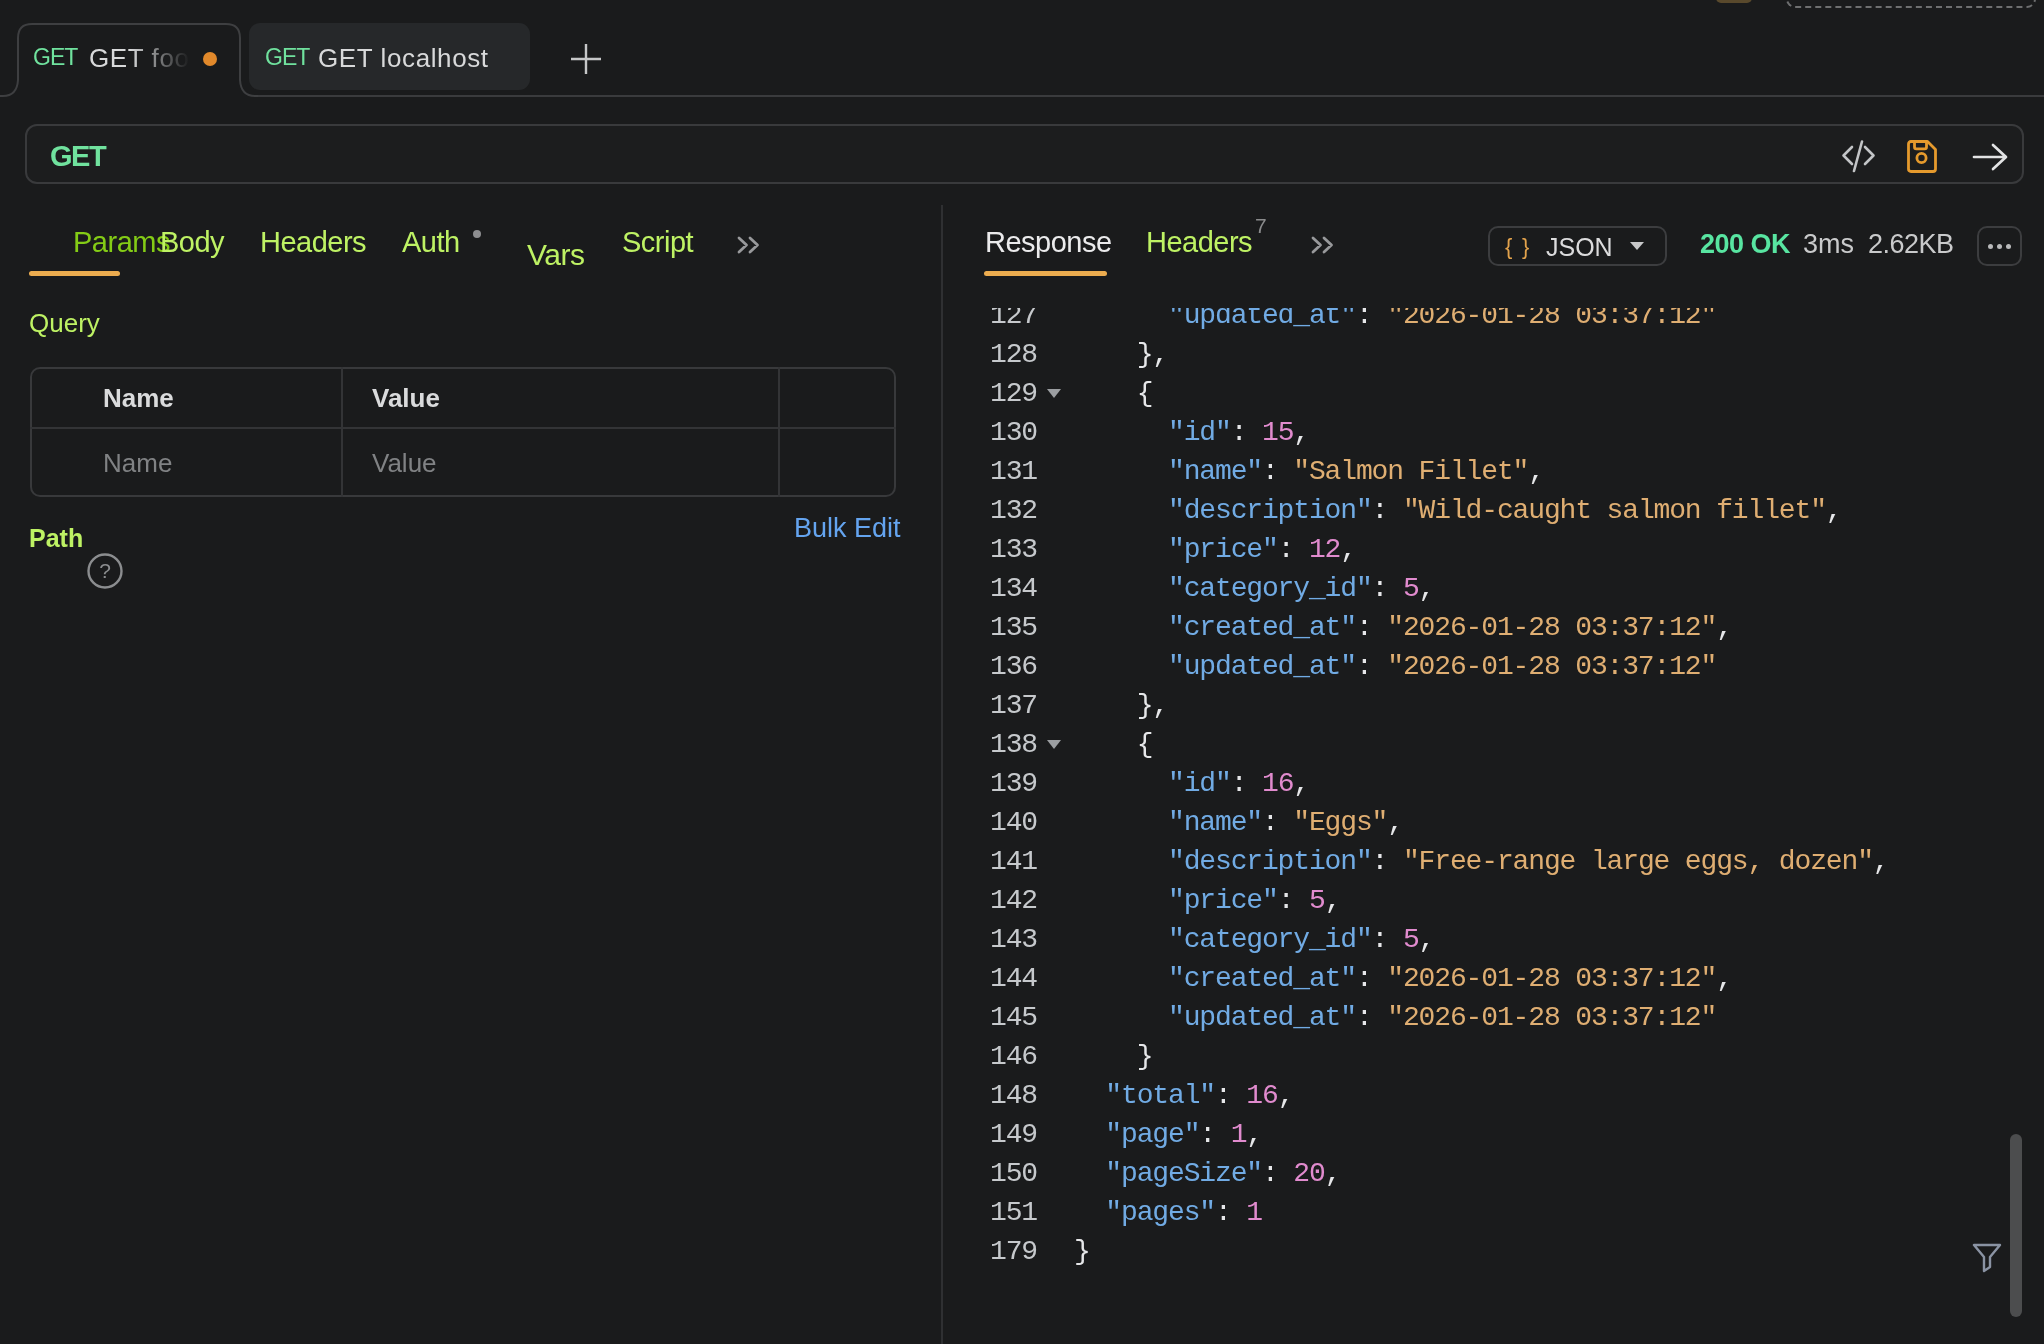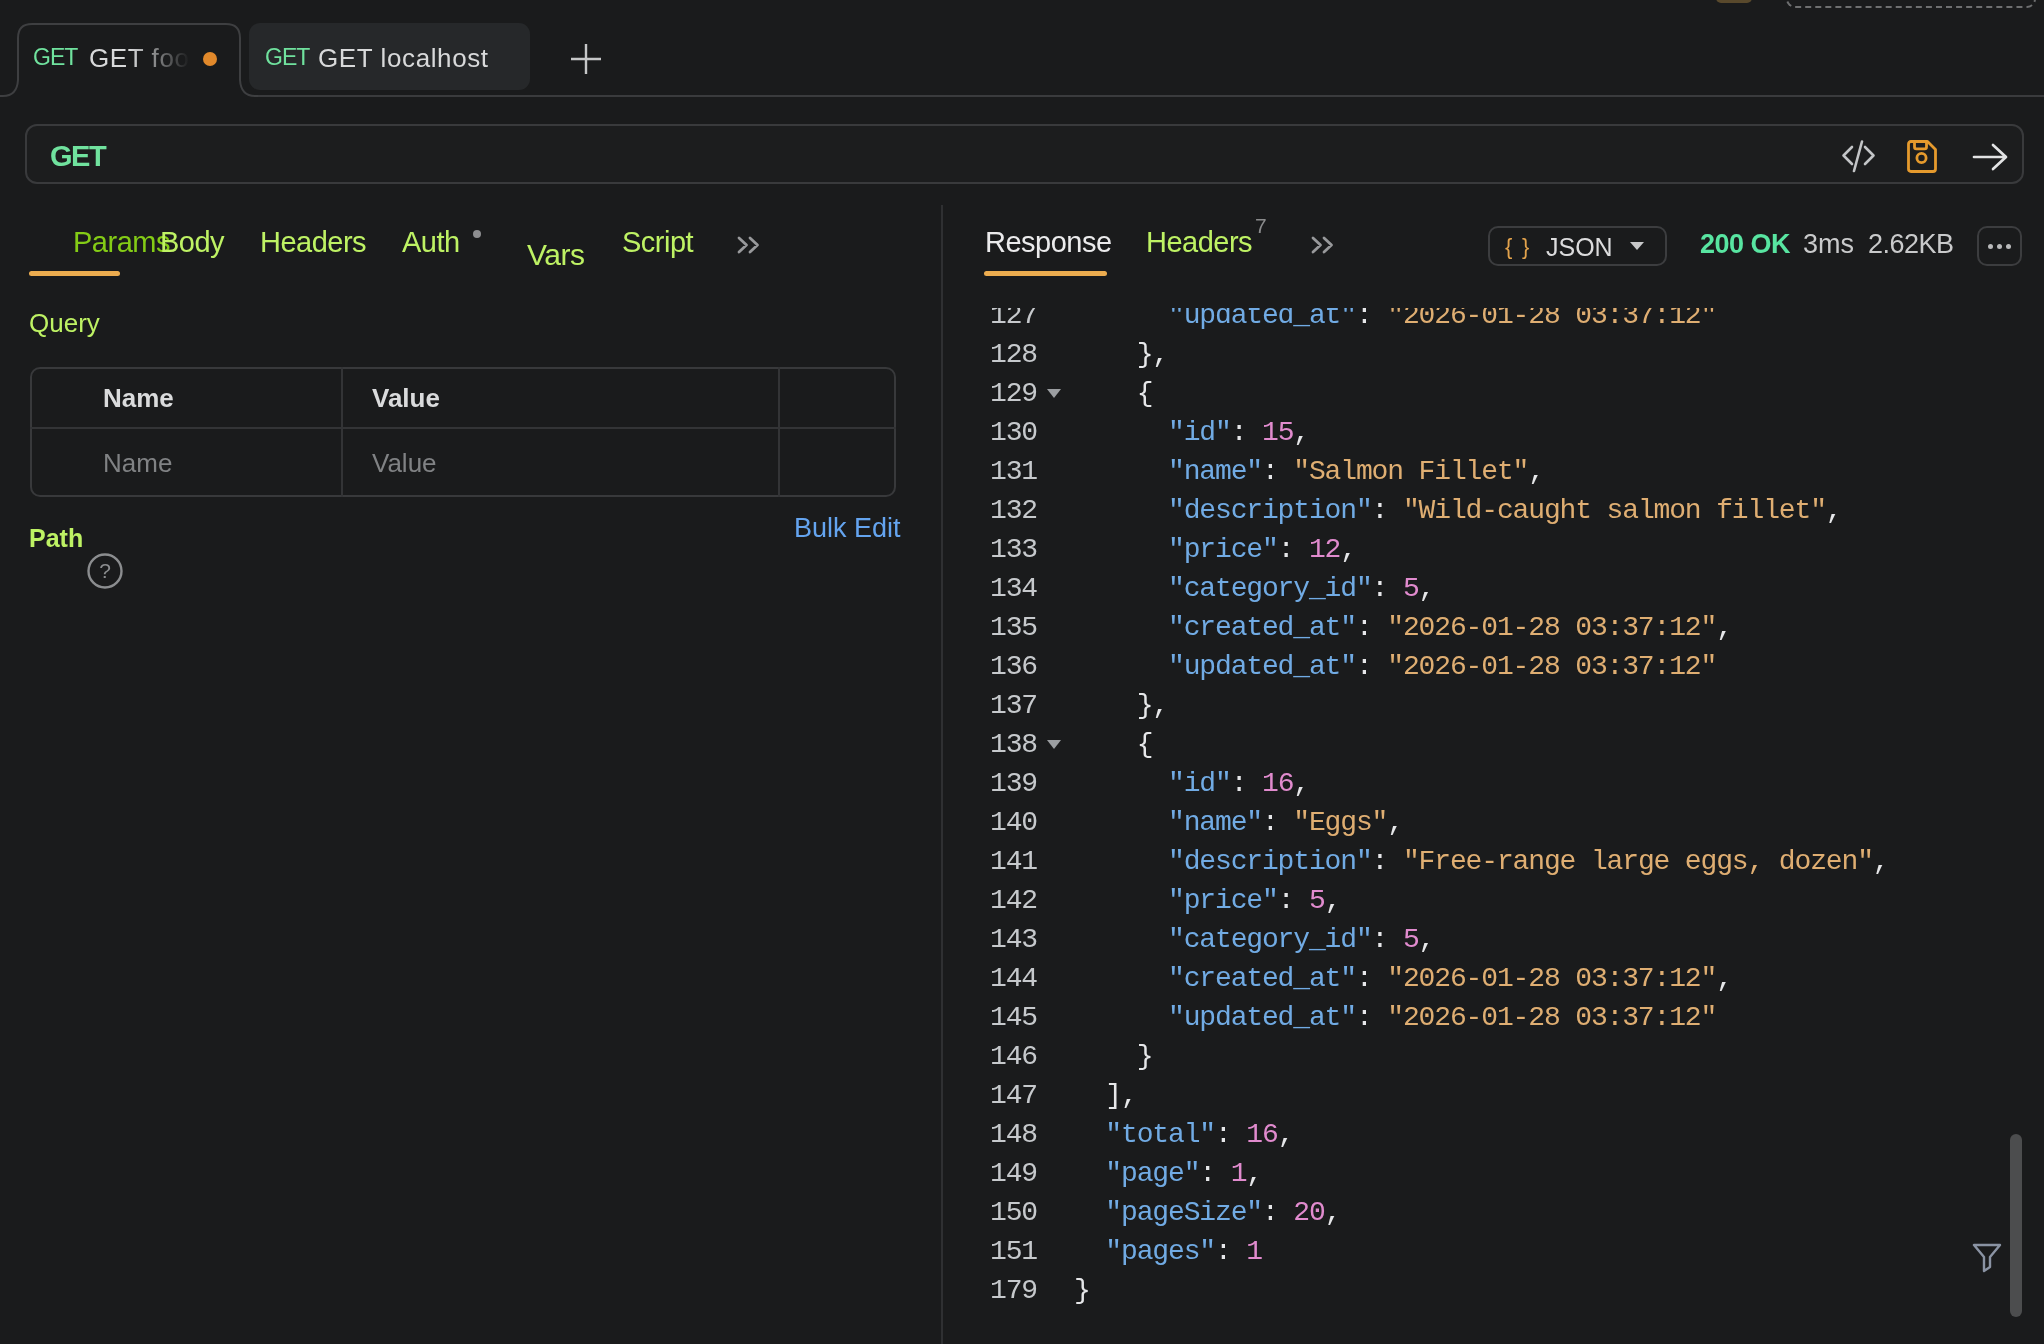--- a/index.html
+++ b/index.html
@@ -125,21 +125,20 @@
         <div style="position:relative; height:39px; font-family:'Liberation Mono',monospace; font-size:28px; letter-spacing:-1.14px; line-height:39px; white-space:pre;"><span style="display:inline-block; width:62px; text-align:right; color:#c6c9cc;">137</span><span style="display:inline-block; width:37px;"></span>    <span style="color:#e6e7e9">},</span></div>
         <div style="position:relative; height:39px; font-family:'Liberation Mono',monospace; font-size:28px; letter-spacing:-1.14px; line-height:39px; white-space:pre;"><span style="display:inline-block; width:62px; text-align:right; color:#c6c9cc;">138</span><span style="position:absolute; left:72px; top:15px; width:0; height:0; border-left:7px solid transparent; border-right:7px solid transparent; border-top:9px solid #9b9ea1;"></span><span style="display:inline-block; width:37px;"></span>    <span style="color:#e6e7e9">{</span></div>
         <div style="position:relative; height:39px; font-family:'Liberation Mono',monospace; font-size:28px; letter-spacing:-1.14px; line-height:39px; white-space:pre;"><span style="display:inline-block; width:62px; text-align:right; color:#c6c9cc;">139</span><span style="display:inline-block; width:37px;"></span>      <span style="color:#71abe4">"id"</span><span style="color:#e6e7e9">: </span><span style="color:#e18bce">16</span><span style="color:#e6e7e9">,</span></div>
         <div style="position:relative; height:39px; font-family:'Liberation Mono',monospace; font-size:28px; letter-spacing:-1.14px; line-height:39px; white-space:pre;"><span style="display:inline-block; width:62px; text-align:right; color:#c6c9cc;">140</span><span style="display:inline-block; width:37px;"></span>      <span style="color:#71abe4">"name"</span><span style="color:#e6e7e9">: </span><span style="color:#dfae72">"Eggs"</span><span style="color:#e6e7e9">,</span></div>
         <div style="position:relative; height:39px; font-family:'Liberation Mono',monospace; font-size:28px; letter-spacing:-1.14px; line-height:39px; white-space:pre;"><span style="display:inline-block; width:62px; text-align:right; color:#c6c9cc;">141</span><span style="display:inline-block; width:37px;"></span>      <span style="color:#71abe4">"description"</span><span style="color:#e6e7e9">: </span><span style="color:#dfae72">"Free-range large eggs, dozen"</span><span style="color:#e6e7e9">,</span></div>
         <div style="position:relative; height:39px; font-family:'Liberation Mono',monospace; font-size:28px; letter-spacing:-1.14px; line-height:39px; white-space:pre;"><span style="display:inline-block; width:62px; text-align:right; color:#c6c9cc;">142</span><span style="display:inline-block; width:37px;"></span>      <span style="color:#71abe4">"price"</span><span style="color:#e6e7e9">: </span><span style="color:#e18bce">5</span><span style="color:#e6e7e9">,</span></div>
         <div style="position:relative; height:39px; font-family:'Liberation Mono',monospace; font-size:28px; letter-spacing:-1.14px; line-height:39px; white-space:pre;"><span style="display:inline-block; width:62px; text-align:right; color:#c6c9cc;">143</span><span style="display:inline-block; width:37px;"></span>      <span style="color:#71abe4">"category_id"</span><span style="color:#e6e7e9">: </span><span style="color:#e18bce">5</span><span style="color:#e6e7e9">,</span></div>
         <div style="position:relative; height:39px; font-family:'Liberation Mono',monospace; font-size:28px; letter-spacing:-1.14px; line-height:39px; white-space:pre;"><span style="display:inline-block; width:62px; text-align:right; color:#c6c9cc;">144</span><span style="display:inline-block; width:37px;"></span>      <span style="color:#71abe4">"created_at"</span><span style="color:#e6e7e9">: </span><span style="color:#dfae72">"2026-01-28 03:37:12"</span><span style="color:#e6e7e9">,</span></div>
         <div style="position:relative; height:39px; font-family:'Liberation Mono',monospace; font-size:28px; letter-spacing:-1.14px; line-height:39px; white-space:pre;"><span style="display:inline-block; width:62px; text-align:right; color:#c6c9cc;">145</span><span style="display:inline-block; width:37px;"></span>      <span style="color:#71abe4">"updated_at"</span><span style="color:#e6e7e9">: </span><span style="color:#dfae72">"2026-01-28 03:37:12"</span></div>
         <div style="position:relative; height:39px; font-family:'Liberation Mono',monospace; font-size:28px; letter-spacing:-1.14px; line-height:39px; white-space:pre;"><span style="display:inline-block; width:62px; text-align:right; color:#c6c9cc;">146</span><span style="display:inline-block; width:37px;"></span>    <span style="color:#e6e7e9">}</span></div>
-        <div style="position:relative; height:39px; font-family:'Liberation Mono',monospace; font-size:28px; letter-spacing:-1.14px; line-height:39px; white-space:pre;"><span style="display:inline-block; width:62px; text-align:right; color:#c6c9cc;">147</span><span style="display:inline-block; width:37px;"></span>  <span style="color:#e6e7e9">],</span></div>
         <div style="position:relative; height:39px; font-family:'Liberation Mono',monospace; font-size:28px; letter-spacing:-1.14px; line-height:39px; white-space:pre;"><span style="display:inline-block; width:62px; text-align:right; color:#c6c9cc;">148</span><span style="display:inline-block; width:37px;"></span>  <span style="color:#71abe4">"total"</span><span style="color:#e6e7e9">: </span><span style="color:#e18bce">16</span><span style="color:#e6e7e9">,</span></div>
         <div style="position:relative; height:39px; font-family:'Liberation Mono',monospace; font-size:28px; letter-spacing:-1.14px; line-height:39px; white-space:pre;"><span style="display:inline-block; width:62px; text-align:right; color:#c6c9cc;">149</span><span style="display:inline-block; width:37px;"></span>  <span style="color:#71abe4">"page"</span><span style="color:#e6e7e9">: </span><span style="color:#e18bce">1</span><span style="color:#e6e7e9">,</span></div>
         <div style="position:relative; height:39px; font-family:'Liberation Mono',monospace; font-size:28px; letter-spacing:-1.14px; line-height:39px; white-space:pre;"><span style="display:inline-block; width:62px; text-align:right; color:#c6c9cc;">150</span><span style="display:inline-block; width:37px;"></span>  <span style="color:#71abe4">"pageSize"</span><span style="color:#e6e7e9">: </span><span style="color:#e18bce">20</span><span style="color:#e6e7e9">,</span></div>
         <div style="position:relative; height:39px; font-family:'Liberation Mono',monospace; font-size:28px; letter-spacing:-1.14px; line-height:39px; white-space:pre;"><span style="display:inline-block; width:62px; text-align:right; color:#c6c9cc;">151</span><span style="display:inline-block; width:37px;"></span>  <span style="color:#71abe4">"pages"</span><span style="color:#e6e7e9">: </span><span style="color:#e18bce">1</span></div>
         <div style="position:relative; height:39px; font-family:'Liberation Mono',monospace; font-size:28px; letter-spacing:-1.14px; line-height:39px; white-space:pre;"><span style="display:inline-block; width:62px; text-align:right; color:#c6c9cc;">179</span><span style="display:inline-block; width:37px;"></span><span style="color:#e6e7e9">}</span></div>
       </div>
   </div>
 
   <div class="abs" style="left:2010px; top:1134px; width:12px; height:183px; background:#4c4d4e; border-radius:6px;"></div>
 

